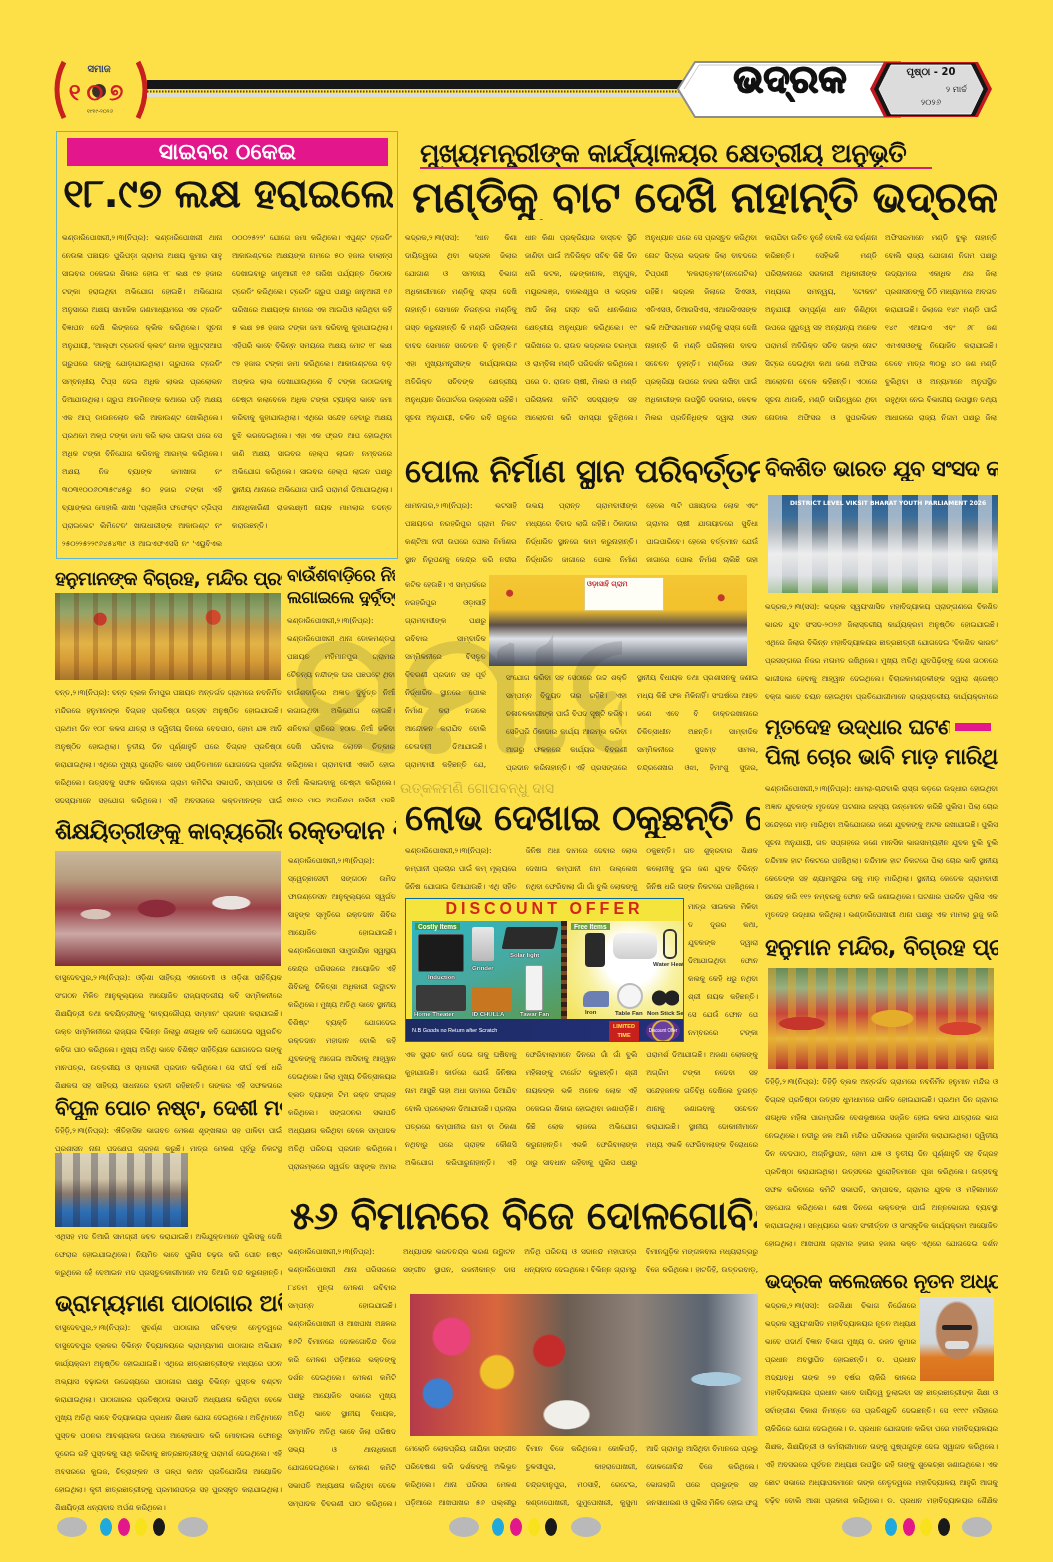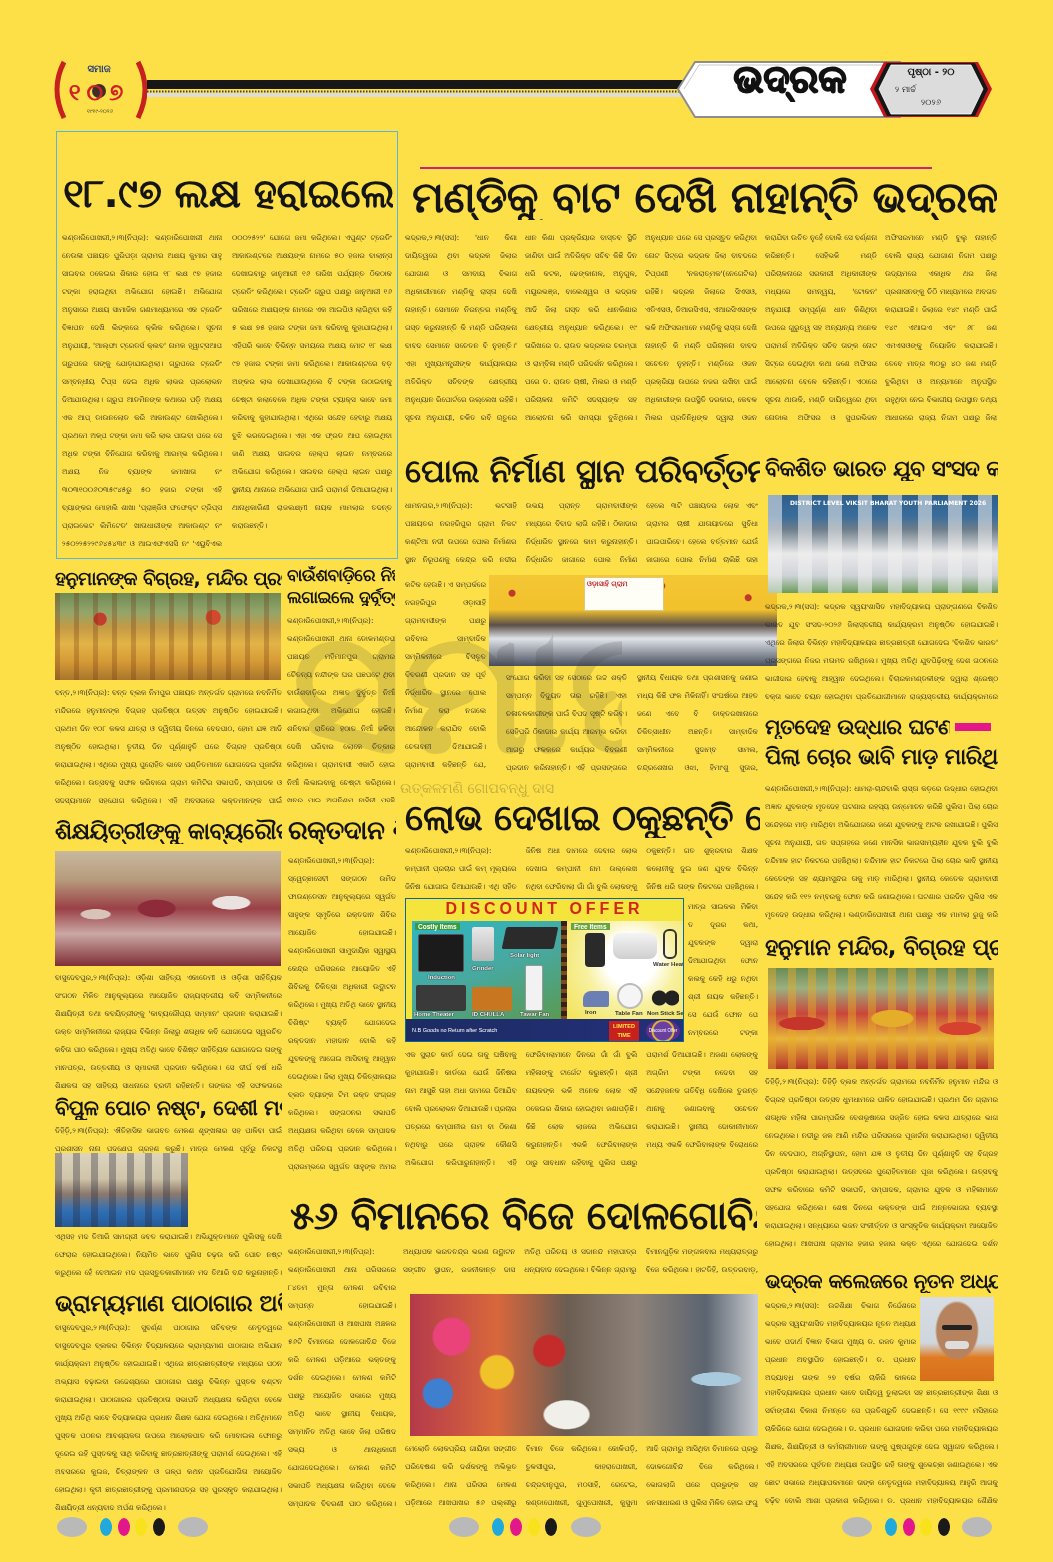--- a/index.html
+++ b/index.html
@@ -87,36 +87,40 @@
     <polygon points="874,89 887,63 975,63 988,89 975,116 887,116" fill="#161616"></polygon>
     <polygon points="879,89 891,65 971,65 983,89 971,114 891,114" fill="#dcdcdc" stroke="#fff" stroke-width="0.8"></polygon>
   </svg>
 
   <div class="abs" style="left:76px;top:63px;width:46px;font-size:10px;font-weight:bold;color:#243a77;text-align:center;white-space:nowrap;overflow:hidden">ସମାଜ</div>
   <div class="abs" style="left:66px;top:79px;width:66px;font-size:23px;font-weight:bold;color:#d0202a;text-align:center;white-space:nowrap;overflow:hidden;letter-spacing:6px">୧୦୭</div>
   <div class="abs" style="left:72px;top:108px;width:56px;font-size:5.5px;color:#333;text-align:center;white-space:nowrap;overflow:hidden">୧୯୧୯-୨୦୨୬</div>
 
   <div class="abs" style="left:715px;top:56px;width:150px;height:46px;font-size:38px;font-weight:bold;color:#6a6a6a;-webkit-text-stroke:1.6px #111;text-align:center;white-space:nowrap;overflow:hidden;line-height:46px">ଭଦ୍ରକ</div>
 
-  <div class="abs" style="left:888px;top:66px;width:86px;font-size:10px;font-weight:bold;color:#111;text-align:center;white-space:nowrap;overflow:hidden">ପୃଷ୍ଠା - ୨୦</div>
-  <div class="abs" style="left:895px;top:84px;width:72px;font-size:8.5px;color:#111;text-align:left;white-space:nowrap;overflow:hidden">୨ ମାର୍ଚ୍ଚ</div>
+  <div class="abs" style="left:888px;top:66px;width:86px;font-size:10px;font-weight:bold;color:#111;text-align:center;white-space:nowrap;overflow:hidden">ପୃଷ୍ଠା - 20</div>
+  <div class="abs" style="left:895px;top:84px;width:72px;font-size:8.5px;color:#111;text-align:right;white-space:nowrap;overflow:hidden">୨ ମାର୍ଚ୍ଚ</div>
   <div class="abs" style="left:895px;top:97px;width:72px;font-size:8.5px;color:#111;text-align:center;white-space:nowrap;overflow:hidden">୨୦୨୬</div>
 
   <div class="abs" style="left:56px;top:131px;width:342px;height:428px;border:1.6px solid #5ab4dc"></div>
+  <div class="abs ctr" style="left:67px;top:138px;width:321px;height:28px;background:#e4168c">
+    <span style="display:block;color:#fff;font-size:22px;font-weight:bold;line-height:28px;white-space:nowrap;overflow:hidden">ସାଇବର ଠକେଇ</span>
+  </div>
   <div class="hl" style="left:63px;top:172px;width:330px;font-size:40px">୧୮.୯୭ ଲକ୍ଷ ହରାଇଲେ ଯୁବକ</div>
   <div class="tx c2" style="left:62px;top:229px;width:330px;height:324px">ଭଣ୍ଡାରିପୋଖରୀ,୨।୩(ନିପ୍ର): ଭଣ୍ଡାରିପୋଖରୀ ଥାନା ନେଉଳା ପଞ୍ଚାୟତ ପୁରିପଡ଼ା ଗ୍ରାମର ଅକ୍ଷୟ କୁମାର ସାହୁ ସାଇବର ଠକେଇର ଶିକାର ହୋଇ ୧୮ ଲକ୍ଷ ୯୭ ହଜାର ଟଙ୍କା ହରାଇଥିବା ଅଭିଯୋଗ ହୋଇଛି। ଅଭିଯୋଗ ଅନୁସାରେ ଅକ୍ଷୟ ସାମାଜିକ ଗଣମାଧ୍ୟମରେ ଏକ ଟ୍ରେଡିଂ ବିଜ୍ଞାପନ ଦେଖି ଲିଙ୍କରେ କ୍ଲିକ କରିଥିଲେ। ସୂଚନା ଅନୁଯାୟୀ, 'ଆଲ୍ଫା ଟ୍ରେଡର୍ସ କ୍ଲବ' ନାମକ ହ୍ୱାଟ୍ସଆପ ଗ୍ରୁପରେ ତାଙ୍କୁ ଯୋଡ଼ାଯାଇଥିଲା। ଗ୍ରୁପରେ ଟ୍ରେଡିଂ ସମ୍ବନ୍ଧୀୟ ଟିପ୍ସ ଦେଇ ଅଧିକ ଲାଭର ପ୍ରଲୋଭନ ଦିଆଯାଉଥିଲା। ଗ୍ରୁପ ଆଡମିନଙ୍କ କଥାରେ ପଡ଼ି ଅକ୍ଷୟ ଏକ ଆପ୍ ଡାଉନଲୋଡ କରି ଆକାଉଣ୍ଟ ଖୋଲିଥିଲେ। ପ୍ରଥମେ ଅଳ୍ପ ଟଙ୍କା ଜମା କରି ଲାଭ ପାଇବା ପରେ ସେ ଅଧିକ ଟଙ୍କା ବିନିଯୋଗ କରିବାକୁ ଆରମ୍ଭ କରିଥିଲେ। ଅକ୍ଷୟ ନିଜ ବ୍ୟାଙ୍କ ଜମାଖାତା ନଂ ୩୦୩୧୦୦୬୦୩୫୯୪୫ରୁ ୫୦ ହଜାର ଟଙ୍କା ଏହି ବ୍ୟାଙ୍କର ମୋହାଲି ଶାଖା 'ପ୍ରାଞ୍ଜିଓ ଫଫେକ୍ଟ ଟ୍ରିପ୍ସ ପ୍ରାଇଭେଟ ଲିମିଟେଡ' ଖାତାଧାରୀଙ୍କ ଆକାଉଣ୍ଟ ନଂ ୨୫୦୨୨୫୨୨୯୬୪୫୪୩୯ ଓ ଆଇଏଫଏସସି ନଂ 'ଏୟୁବିଏଲ ୦୦୦୨୫୨୨' ଯୋଗେ ଜମା କରିଥିଲେ। ଏପୁଣ୍ଟ ଟ୍ରେଡିଂ ଆକାଉଣ୍ଟରେ ଅକ୍ଷୟଙ୍କ ନାମରେ ୫୦ ହଜାର ବାଲାନ୍ସ ଦେଖାଇବାରୁ ଜାନୁଆରୀ ୧୬ ତାରିଖ ପର୍ଯ୍ୟନ୍ତ ଠିକଠାକ ଟ୍ରେଡିଂ କରିଥିଲେ। ଟ୍ରେଡିଂ ଗ୍ରୁପ ପକ୍ଷରୁ ଜାନୁଆରୀ ୧୬ ତାରିଖରେ ଅକ୍ଷୟଙ୍କ ନାମରେ ଏକ ଆଇପିଓ ଲାଗିଥିବା କହି ୫ ଲକ୍ଷ ୭୫ ହଜାର ଟଙ୍କା ଜମା କରିବାକୁ କୁହାଯାଇଥିଲା। ଏହିପରି ଭାବେ ବିଭିନ୍ନ ସମୟରେ ଅକ୍ଷୟ ମୋଟ ୧୮ ଲକ୍ଷ ୯୭ ହଜାର ଟଙ୍କା ଜମା କରିଥିଲେ। ଆକାଉଣ୍ଟରେ ବଡ଼ ଅଙ୍କର ଲାଭ ଦେଖାଯାଉଥିଲେ ବି ଟଙ୍କା ଉଠାଇବାକୁ ଚେଷ୍ଟା କଲାବେଳେ ଅଧିକ ଟଙ୍କା ଟ୍ୟାକ୍ସ ଭାବେ ଜମା କରିବାକୁ କୁହାଯାଉଥିଲା। ଏଥିରେ ସନ୍ଦେହ ହେବାରୁ ଅକ୍ଷୟ ବୁଝି ଭରଦେଇଥିଲେ। ଏହା ଏକ ଫ୍ରଡ ଆପ ହୋଇଥିବା ଜାଣି ଅକ୍ଷୟ ସାଇବର ହେଲ୍ପ ଲାଇନ ନମ୍ବରରେ ଅଭିଯୋଗ କରିଥିଲେ। ସାଇବର ହେଲ୍ପ ଲାଇନ ପକ୍ଷରୁ ସ୍ଥାନୀୟ ଥାନାରେ ଅଭିଯୋଗ ପାଇଁ ପରାମର୍ଶ ଦିଆଯାଇଥିଲା। ଥାନାଧିକାରିଣୀ ରାଜଲକ୍ଷ୍ମୀ ନାୟକ ମାମଲାର ତଦନ୍ତ କରାଉଛନ୍ତି।</div>
 
+  <div class="hl" style="left:420px;top:139px;width:515px;font-size:26px">ମୁଖ୍ୟମନ୍ତ୍ରୀଙ୍କ କାର୍ଯ୍ୟାଳୟର କ୍ଷେତ୍ରୀୟ ଅନୁଭୂତି</div>
   <div class="abs" style="left:420px;top:167px;width:512px;height:2px;background:#d2227f"></div>
   <div class="hl" style="left:412px;top:174px;width:585px;font-size:43px">ମଣ୍ଡିକୁ ବାଟ ଦେଖି ନାହାନ୍ତି ଭଦ୍ରକ ଜିଲା ଅଫିସର!</div>
   <div class="tx c5" style="left:405px;top:229px;width:592px;height:214px">ଭଦ୍ରକ,୨।୩(ସସ): 'ଧାନ କିଣା ଦାୟିତ୍ୱରେ ଥିବା ଭଦ୍ରକ ଜିଲାର ଯୋଗାଣ ଓ ସମବାୟ ବିଭାଗ ଅଧିକାରୀମାନେ ମଣ୍ଡିକୁ ରାସ୍ତା ଦେଖି ନାହାନ୍ତି। ସେମାନେ ନିରନ୍ତର ମଣ୍ଡିକୁ ଗସ୍ତ କରୁନାହାନ୍ତି କି ମଣ୍ଡି ପରିଚାଳନା ବାବଦ ସେମାନେ ସଚେତନ ବି ନୁହନ୍ତି।' ଏହା ମୁଖ୍ୟମନ୍ତ୍ରୀଙ୍କ କାର୍ଯ୍ୟାଳୟର ଅତିରିକ୍ତ ସଚିବଙ୍କ କ୍ଷେତ୍ରୀୟ ଅନୁଧ୍ୟାନ ରିପୋର୍ଟରେ ଉଲ୍ଲେଖ ରହିଛି। ସୂଚନା ଅନୁଯାୟୀ, ଚଳିତ ରବି ଋତୁରେ ଧାନ କିଣା ପ୍ରକ୍ରିୟାର ବାସ୍ତବ ସ୍ଥିତି ଜାଣିବା ପାଇଁ ଅତିରିକ୍ତ ସଚିବ କିଛି ଦିନ ଧରି କଟକ, ଢେଙ୍କାନାଳ, ଅନୁଗୁଳ, ମୟୂରଭଞ୍ଜ, ବାଲେଶ୍ୱର ଓ ଭଦ୍ରକ ଆଦି ଜିଲା ଗସ୍ତ କରି ଧାନକିଣାର କ୍ଷେତ୍ରୀୟ ଅନୁଧ୍ୟାନ କରିଥିଲେ। ୧୯ ତାରିଖରେ ଡ. ରାଉତ ଭଦ୍ରକର ଚରମ୍ପା ଓ ରାମ୍ବିଳା ମଣ୍ଡି ପରିଦର୍ଶନ କରିଥିଲେ। ପରେ ଡ. ରାଉତ ଚାଷୀ, ମିଲର ଓ ମଣ୍ଡି ପରିଚାଳନା କମିଟି ସଦସ୍ୟଙ୍କ ସହ ଆଲୋଚନା କରି ସମସ୍ୟା ବୁଝିଥିଲେ। ଅନୁଧ୍ୟାନ ପରେ ସେ ପ୍ରସ୍ତୁତ କରିଥିବା ନୋଟ ସିଟ୍‌ରେ ଭଦ୍ରକ ଜିଲା ବାବଦରେ ଟିପ୍ପଣୀ 'ନକରାତ୍ମକ'(ନେଗେଟିଭ) ରହିଛି। ଭଦ୍ରକ ଜିଲାରେ ସିଏସଓ, ଏଡିଏସଓ, ଡିଆରସିଏସ, ଏଆରସିଏସଙ୍କ ଭଳି ଅଫିସରମାନେ ମଣ୍ଡିକୁ ରାସ୍ତା ଦେଖି ନାହାନ୍ତି କି ମଣ୍ଡି ପରିଚାଳନା ବାବଦ ସଚେତନ ନୁହନ୍ତି। ମଣ୍ଡିରେ ଓଜନ ପ୍ରକ୍ରିୟା ଉପରେ ନଜର ରଖିବା ପାଇଁ ଅଧିକାରୀଙ୍କ ଉପସ୍ଥିତି ଦରକାର, କେବଳ ମିଲର ପ୍ରତିନିଧିଙ୍କ ଦ୍ୱାରା ଓଜନ କରାଯିବା ଉଚିତ ନୁହେଁ ବୋଲି ସେ ବର୍ଣ୍ଣନା କରିଛନ୍ତି। ସେହିଭଳି ମଣ୍ଡି ପରିଚାଳନାରେ ସରକାରୀ ଅଧିକାରୀଙ୍କ ମଧ୍ୟରେ ସମନ୍ୱୟ, 'ଟୋକନ' ଅନୁଯାୟୀ ସମ୍ପୂର୍ଣ୍ଣ ଧାନ କିଣିଥିବା ଉପରେ ଗୁରୁତ୍ୱ ସହ ଅନ୍ୟାନ୍ୟ ଅନେକ ପରାମର୍ଶ ଅତିରିକ୍ତ ସଚିବ ତାଙ୍କ ନୋଟ ସିଟ୍‌ରେ ଦେଇଥିବା କଥା ଜଣେ ଅଫିସର ଆଲୋଚନା ବେଳେ କହିଛନ୍ତି। ଏଠାରେ ସୂଚନା ଥାଉକି, ମଣ୍ଡି ଦାୟିତ୍ୱରେ ଥିବା ନୋଡାଲ ଅଫିସର ଓ ସୁପରଭିଜନ ଅଫିସରମାନେ ମ‌ଣ୍ଡି ବୁଲୁ ନାହାନ୍ତି ବୋଲି ରାଜ୍ୟ ଯୋଗାଣ ନିଗମ ପକ୍ଷରୁ ଉଦ୍ୟମରେ ଏକାଧିକ ଥର ଜିଲା ପ୍ରଶାସନଙ୍କୁ ଚିଠି ମାଧ୍ୟମରେ ଅବଗତ କରାଯାଇଛି। ଜିଲାରେ ୧୪୯ ମଣ୍ଡି ପାଇଁ ୧୪୯ ଏଆଇଏ ଏବଂ ୬୮ ଜଣ ଏମଏସଓଙ୍କୁ ନିୟୋଜିତ କରାଯାଇଛି। ତେବେ ମାତ୍ର ୩୦ରୁ ୪୦ ଜଣ ମଣ୍ଡି ବୁଲିଥିବା ଓ ଅନ୍ୟମାନେ ଅନୁପସ୍ଥିତ ରହୁଥିବା ନେଇ ବିଭାଗୀୟ ଉପସ୍ଥାନ ତଥ୍ୟ ଆଧାରରେ ରାଜ୍ୟ ନିଗମ ପକ୍ଷରୁ ଜିଲା ପ୍ରଶାସନଙ୍କୁ ଅବଗତ କରାଯାଇଥିଲା। ଏବେ ମୁଖ୍ୟମନ୍ତ୍ରୀଙ୍କ କାର୍ଯ୍ୟାଳୟ ତରଫରୁ କ୍ଷେତ୍ରୀୟ ଅନୁଧ୍ୟାନ ପରେ 'ନୋଟ ସିଟ୍' ସରକାରୀ ଅଧିକାରୀ ମହଲରେ ଆଲୋଚନାର ବିଷୟ ହୋଇଛି।</div>
 
   <div class="hl" style="left:405px;top:454px;width:355px;font-size:32px">ପୋଲ ନିର୍ମାଣ ସ୍ଥାନ ପରିବର୍ତ୍ତନ ହେଲେ ଆନ୍ଦୋଳନ</div>
   <div class="tx c3" style="left:405px;top:497px;width:353px;height:76px">ଧାମନଗର,୨।୩(ନିପ୍ର): ଭଟସାହି ପଞ୍ଚାୟତର ନରହରିପୁର ଗ୍ରାମ ନିକଟ କଣ୍ଟିଆ ନଦୀ ଉପରେ ପୋଲ ନିର୍ମାଣର ସ୍ଥାନ ନିରୂପଣକୁ କେନ୍ଦ୍ର କରି ନଦୀର ଉଭୟ ପ୍ରାନ୍ତ ଗ୍ରାମବାସୀଙ୍କ ମଧ୍ୟରେ ବିବାଦ ଲାଗି ରହିଛି। ଠିକାଦାର ନିର୍ଦ୍ଧାରିତ ସ୍ଥାନରେ କାମ କରୁନାହାନ୍ତି। ନିର୍ଦ୍ଧାରିତ ଜାଗାରେ ପୋଲ ନିର୍ମାଣ ହେଲେ ୩ଟି ପଞ୍ଚାୟତର ଲୋକ ଏବଂ ଗ୍ରାମର ଚାଷୀ ଯାତାୟାତରେ ସୁବିଧା ପାଇପାରିବେ। ହେଲେ ବର୍ତ୍ତମାନ ଯେଉଁ ଜାଗାରେ ପୋଲ ନିର୍ମାଣ ଚାଲିଛି ତାହା ଉପଯୁକ୍ତ ନୁହେଁ। ଉଭୟ ପକ୍ଷଙ୍କ ମଧ୍ୟରେ ଆଲୋଚନା କରାଇ ସମସ୍ୟାର ସମାଧାନ କରିବାକୁ ଗ୍ରାମବାସୀ ଦାବି କରିଛନ୍ତି। ୪ ଦିନ ତଳେ ଏହି ପୋଲ ନିର୍ମାଣ ବାବଦ ଦୁଇ ଗୋଷ୍ଠୀ ମଧ୍ୟରେ ସଂଘର୍ଷ ଘଟି ୮ ଜଣ ଆହତ ହୋଇଥିଲେ।</div>
   <div class="tx" style="left:405px;top:576px;width:81px;height:202px">କଟିକ ହେଉଛି। ଏ ସମ୍ପର୍କରେ ନରହରିପୁର ଓଡ଼ାସାହି ଗ୍ରାମବାସୀଙ୍କ ପକ୍ଷରୁ ରବିବାର ସାମ୍ବାଦିକ ସମ୍ମିଳନୀରେ ବିସ୍ତୃତ ବିବରଣୀ ପ୍ରଦାନ ସହ ପୂର୍ବ ନିର୍ଦ୍ଧାରିତ ସ୍ଥାନରେ ପୋଲ ନିର୍ମାଣ କରା ନଗଲେ ଆନ୍ଦୋଳନ କରାଯିବ ବୋଲି ଚେତାବନୀ ଦିଆଯାଇଛି। ଗ୍ରାମବାସୀ କହିଛନ୍ତି ଯେ, ଓଡ଼ାସାହି ନିକଟରେ ପୋଲ ନିର୍ମାଣ ପାଇଁ ପ୍ରଶାସନ ପକ୍ଷରୁ ପୂର୍ବରୁ ଯୋଜନା ହୋଇ ୮ କୋଟି ଟଙ୍କା ବ୍ୟୟବରାଦରେ ଟେଣ୍ଡର ହୋଇଥିଲା। ବର୍ତ୍ତମାନ ଠିକାଦାର</div>
-  <div class="photo p-meeting" style="left:489px;top:575px;width:288px;height:91px">
+  <div class="photo p-meeting" style="left:489px;top:575px;width:258px;height:91px">
     <div class="abs" style="left:95px;top:2px;width:80px;height:34px;background:#fffef6;border:1px solid #e0c97c"></div>
     <span class="banner" style="left:98px;top:5px;width:75px;color:#c0262b;font-size:7px">ଓଡ଼ାସାହି ଗ୍ରାମ</span>
   </div>
   <div class="tx c2" style="left:506px;top:669px;width:252px;height:109px">ସଂଯୋଗ କରିବା ସହ ସେଠାରେ ଉଚ୍ଚ ଶକ୍ତି ସମ୍ପନ୍ନ ବିଦ୍ୟୁତ ତାର ରହିଛି। ଏହା ଚଳାଚଳକାରୀଙ୍କ ପାଇଁ ବିପଦ ସୃଷ୍ଟି କରିବ। ସେହିପରି ଠିକାଦାର କାର୍ଯ୍ୟ ଆରମ୍ଭ କରିବା ଆଗରୁ ଫଳକରେ କାର୍ଯ୍ୟର ବିବରଣୀ ପ୍ରଦାନ କରିନାହାନ୍ତି। ଏହି ପ୍ରସଙ୍ଗରେ ସ୍ଥାନୀୟ ବିଧାୟକ ତଥା ପ୍ରଶାସନକୁ ଜଣାଇ ମଧ୍ୟ କିଛି ଫଳ ମିଳିନାହିଁ। ସଂଘର୍ଷରେ ଆହତ ଜଣେ ଏବେ ବି ଡାକ୍ତରଖାନାରେ ଚିକିତ୍ସାଧୀନ ଅଛନ୍ତି। ସାମ୍ବାଦିକ ସମ୍ମିଳନୀରେ ସୁଦାମ୍ବ ସାମଲ, ଚନ୍ଦ୍ରଶେଖର ଓଝା, ହିମାଂଶୁ ସୁତାର, ଗୌରାଙ୍ଗ ଥୁଆର, ବଳରାମ ସୁତାର, ଗଙ୍ଗାଧର ସୁତାର, କଇରାମ ଓଝା, ଜଗବନ୍ଧୁ ଦଳାଇ, ବାବଲ ନାୟକ, ପ୍ରଭାକର ସୁତାର, ଆଲୋକ ସୁତାର ପ୍ରମୁଖ ଉପସ୍ଥିତ ଥିଲେ।</div>
 
   <div class="hl" style="left:765px;top:457px;width:233px;font-size:22px">ବିକଶିତ ଭାରତ ଯୁବ ସଂସଦ କାର୍ଯ୍ୟକ୍ରମ</div>
   <div class="photo p-youth" style="left:768px;top:495px;width:230px;height:98px">
     <span class="banner" style="left:22px;top:4px;width:200px">DISTRICT LEVEL VIKSIT BHARAT YOUTH PARLIAMENT 2026</span>
   </div>
   <div class="tx" style="left:765px;top:598px;width:233px;height:103px">ଭଦ୍ରକ,୨।୩(ସସ): ଭଦ୍ରକ ସ୍ୱୟଂଶାସିତ ମହାବିଦ୍ୟାଳୟ ପ୍ରାଙ୍ଗଣରେ ବିକଶିତ ଭାରତ ଯୁବ ସଂସଦ-୨୦୨୬ ଜିଲାସ୍ତରୀୟ କାର୍ଯ୍ୟକ୍ରମ ଅନୁଷ୍ଠିତ ହୋଇଯାଇଛି। ଏଥିରେ ଜିଲାର ବିଭିନ୍ନ ମହାବିଦ୍ୟାଳୟର ଛାତ୍ରଛାତ୍ରୀ ଯୋଗଦେଇ 'ବିକଶିତ ଭାରତ' ପ୍ରସଙ୍ଗରେ ନିଜର ମତାମତ ରଖିଥିଲେ। ମୁଖ୍ୟ ଅତିଥି ଯୁବପିଢ଼ିଙ୍କୁ ଦେଶ ଗଠନରେ ଭାଗୀଦାର ହେବାକୁ ଆହ୍ୱାନ ଦେଇଥିଲେ। ବିଚାରକମଣ୍ଡଳୀଙ୍କ ଦ୍ୱାରା ଶ୍ରେଷ୍ଠ ବକ୍ତା ଭାବେ ଚୟନ ହୋଇଥିବା ପ୍ରତିଯୋଗୀମାନେ ରାଜ୍ୟସ୍ତରୀୟ କାର୍ଯ୍ୟକ୍ରମରେ ଭାଗ ନେବେ। ସମାରୋହରେ ଅତିଥିମାନେ କୃତୀ ଛାତ୍ରଛାତ୍ରୀଙ୍କୁ ପୁରସ୍କୃତ କରିଥିଲେ। ମେରା ଭାରତ କେନ୍ଦ୍ର, କ୍ରୀଡ଼ା ବିଭାଗ ଓ ଭଦ୍ରକ ସ୍ୱୟଂଶାସିତ ମହାବିଦ୍ୟାଳୟର ମିଳିତ ଆନୁକୂଲ୍ୟରେ ଏହି କାର୍ଯ୍ୟକ୍ରମ ଆୟୋଜିତ ହୋଇଥିଲା।</div>

